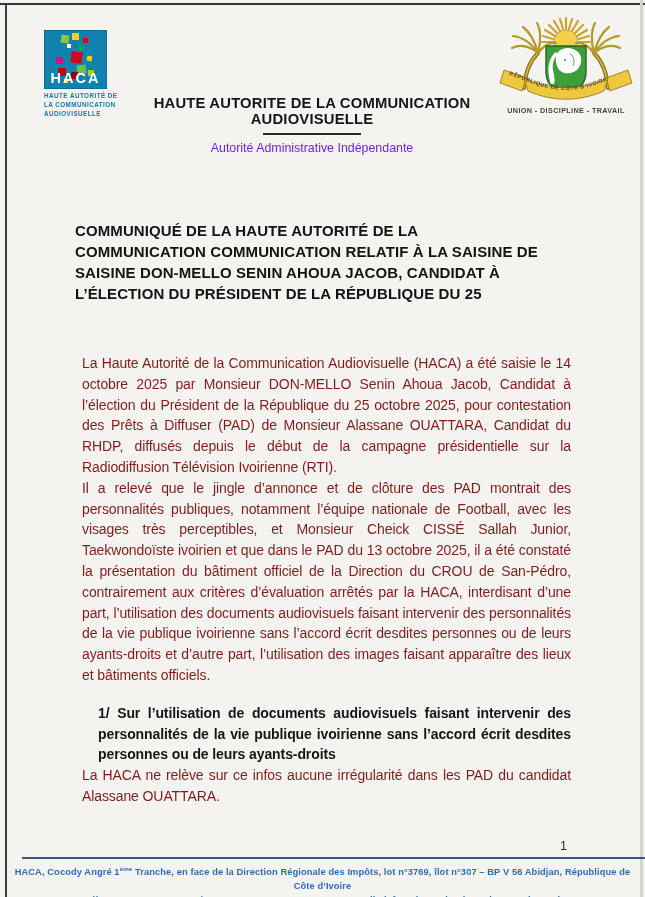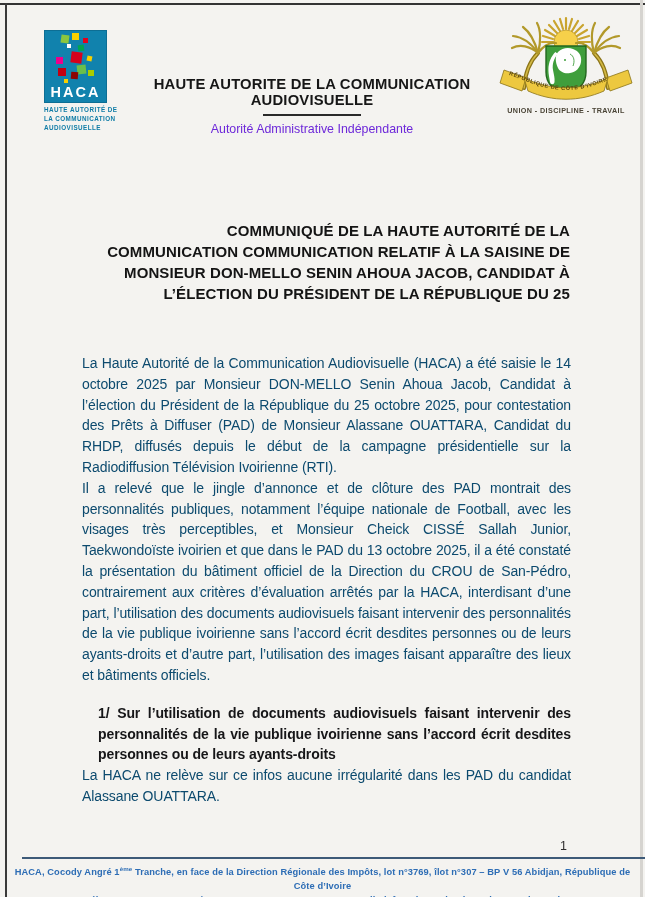--- a/index.html
+++ b/index.html
@@ -11,54 +11,54 @@
     color:#1f1f21;
   }
   
   .edge-top { position:absolute; top:3px; left:0; width:645px; height:2px; background:#343434; }
   .edge-left { position:absolute; top:3px; left:5px; width:2px; height:894px; background:#3a3a3a; }
   .edge-right { position:absolute; top:0; right:2px; width:3px; height:897px; background:#d6d4d0; }
 
   
   .logo-block { position:absolute; left:44px; top:30px; width:70px; }
   .logo-square {
-    position:relative; width:63px; height:73px; background:#1182ad;
+    position:relative; width:63px; height:59px; background:#1182ad;
     box-shadow:0 0 0 1px #0d6e94 inset;
   }
   .sq { position:absolute; display:block; }
   .logo-acronym {
     position:absolute; bottom:3px; left:0; width:100%;
     text-align:center; color:#ffffff; font-weight:800;
     font-size:14.5px; letter-spacing:2px;
   }
   .logo-caption {
     margin-top:3px; width:70px; color:#0f7ca6; font-weight:bold;
     font-size:6.3px; line-height:8.8px; letter-spacing:0.45px;
     text-align:left; white-space:nowrap;
   }
 
-  .org-title-block { position:absolute; left:106px; top:76px; width:412px; text-align:center; }
+  .org-title-block { position:absolute; left:106px; top:95px; width:412px; text-align:center; }
   .org-title { font-size:14.8px; font-weight:bold; color:#161616; letter-spacing:0.2px; }
   .org-rule { width:98px; height:2px; background:#2a2a2a; margin:6px auto 6px auto; }
   .org-subtitle { font-size:12.4px; color:#6d28d9; }
 
   .emblem-block { position:absolute; left:497px; top:12px; width:138px; text-align:center; }
   .emblem-svg { display:block; margin:0 auto; }
   .motto { margin-top:2px; font-size:7.2px; font-weight:bold; color:#4a4436; letter-spacing:0.4px; }
 
   
   .doc-title {
     position:absolute; top:220px; left:75px; width:495px;
-    text-align:right; font-size:15px; font-weight:bold;
+    text-align:left; font-size:15px; font-weight:bold;
     line-height:21px; color:#141414; letter-spacing:0.1px;
   }
   .doc-main { position:absolute; top:353px; left:82px; width:489px; }
   .body-p {
     font-size:14px; line-height:20.8px; text-align:justify;
-    letter-spacing:-0.1px; color:#0c4a6e;
+    letter-spacing:-0.1px; color:#7f1d1d;
   }
   .body-p + .body-p, .section-heading + .body-p { margin-top:0; }
   .section-heading {
     margin-top:17px; font-size:14px; font-weight:bold; line-height:20.8px;
     text-align:justify; letter-spacing:-0.1px; color:#161618;margin-left:16px;
   }
 
   
   .page-number { position:absolute; top:839px; left:560px; font-size:12.5px; color:#2e2e2e; }
   .footer-rule { position:absolute; top:857px; left:22px; width:623px; height:2px; background:#3d5a78; }
@@ -166,21 +166,21 @@
           <textPath xlink:href="#ribbon-path" href="#ribbon-path" startOffset="2">RÉPUBLIQUE DE CÔTE D'IVOIRE</textPath>
         </text>
       </g>
     </svg>
     <div class="motto">UNION - DISCIPLINE - TRAVAIL</div>
   </div>
 
   <h1 class="doc-title">
       <div class="title-line">COMMUNIQUÉ DE LA HAUTE AUTORITÉ DE LA</div>
       <div class="title-line">COMMUNICATION COMMUNICATION RELATIF À LA SAISINE DE</div>
-      <div class="title-line">MONSIEUR DON-MELLO SENIN AHOUA JACOB, CANDIDAT À</div>
+      <div class="title-line">SAISINE DON-MELLO SENIN AHOUA JACOB, CANDIDAT À</div>
       <div class="title-line">L’ÉLECTION DU PRÉSIDENT DE LA RÉPUBLIQUE DU 25</div>
     </h1>
 
   <main class="doc-main">
     <p class="body-p">La Haute Autorité de la Communication Audiovisuelle (HACA) a été saisie le 14 octobre 2025 par Monsieur DON-MELLO Senin Ahoua Jacob, Candidat à l’élection du Président de la République du 25 octobre 2025, pour contestation des Prêts à Diffuser (PAD) de Monsieur Alassane OUATTARA, Candidat du RHDP, diffusés depuis le début de la campagne présidentielle sur la Radiodiffusion Télévision Ivoirienne (RTI).</p>
     <p class="body-p">Il a relevé que le jingle d’annonce et de clôture des PAD montrait des personnalités publiques, notamment l’équipe nationale de Football, avec les visages très perceptibles, et Monsieur Cheick CISSÉ Sallah Junior, Taekwondoïste ivoirien et que dans le PAD du 13 octobre 2025, il a été constaté la présentation du bâtiment officiel de la Direction du CROU de San-Pédro, contrairement aux critères d’évaluation arrêtés par la HACA, interdisant d’une part, l’utilisation des documents audiovisuels faisant intervenir des personnalités de la vie publique ivoirienne sans l’accord écrit desdites personnes ou de leurs ayants-droits et d’autre part, l’utilisation des images faisant apparaître des lieux et bâtiments officiels.</p>
     <h2 class="section-heading">1/ Sur l’utilisation de documents audiovisuels faisant intervenir des personnalités de la vie publique ivoirienne sans l’accord écrit desdites personnes ou de leurs ayants-droits</h2>
     <p class="body-p">La HACA ne relève sur ce infos aucune irrégularité dans les PAD du candidat Alassane OUATTARA.</p>
   </main>
 

